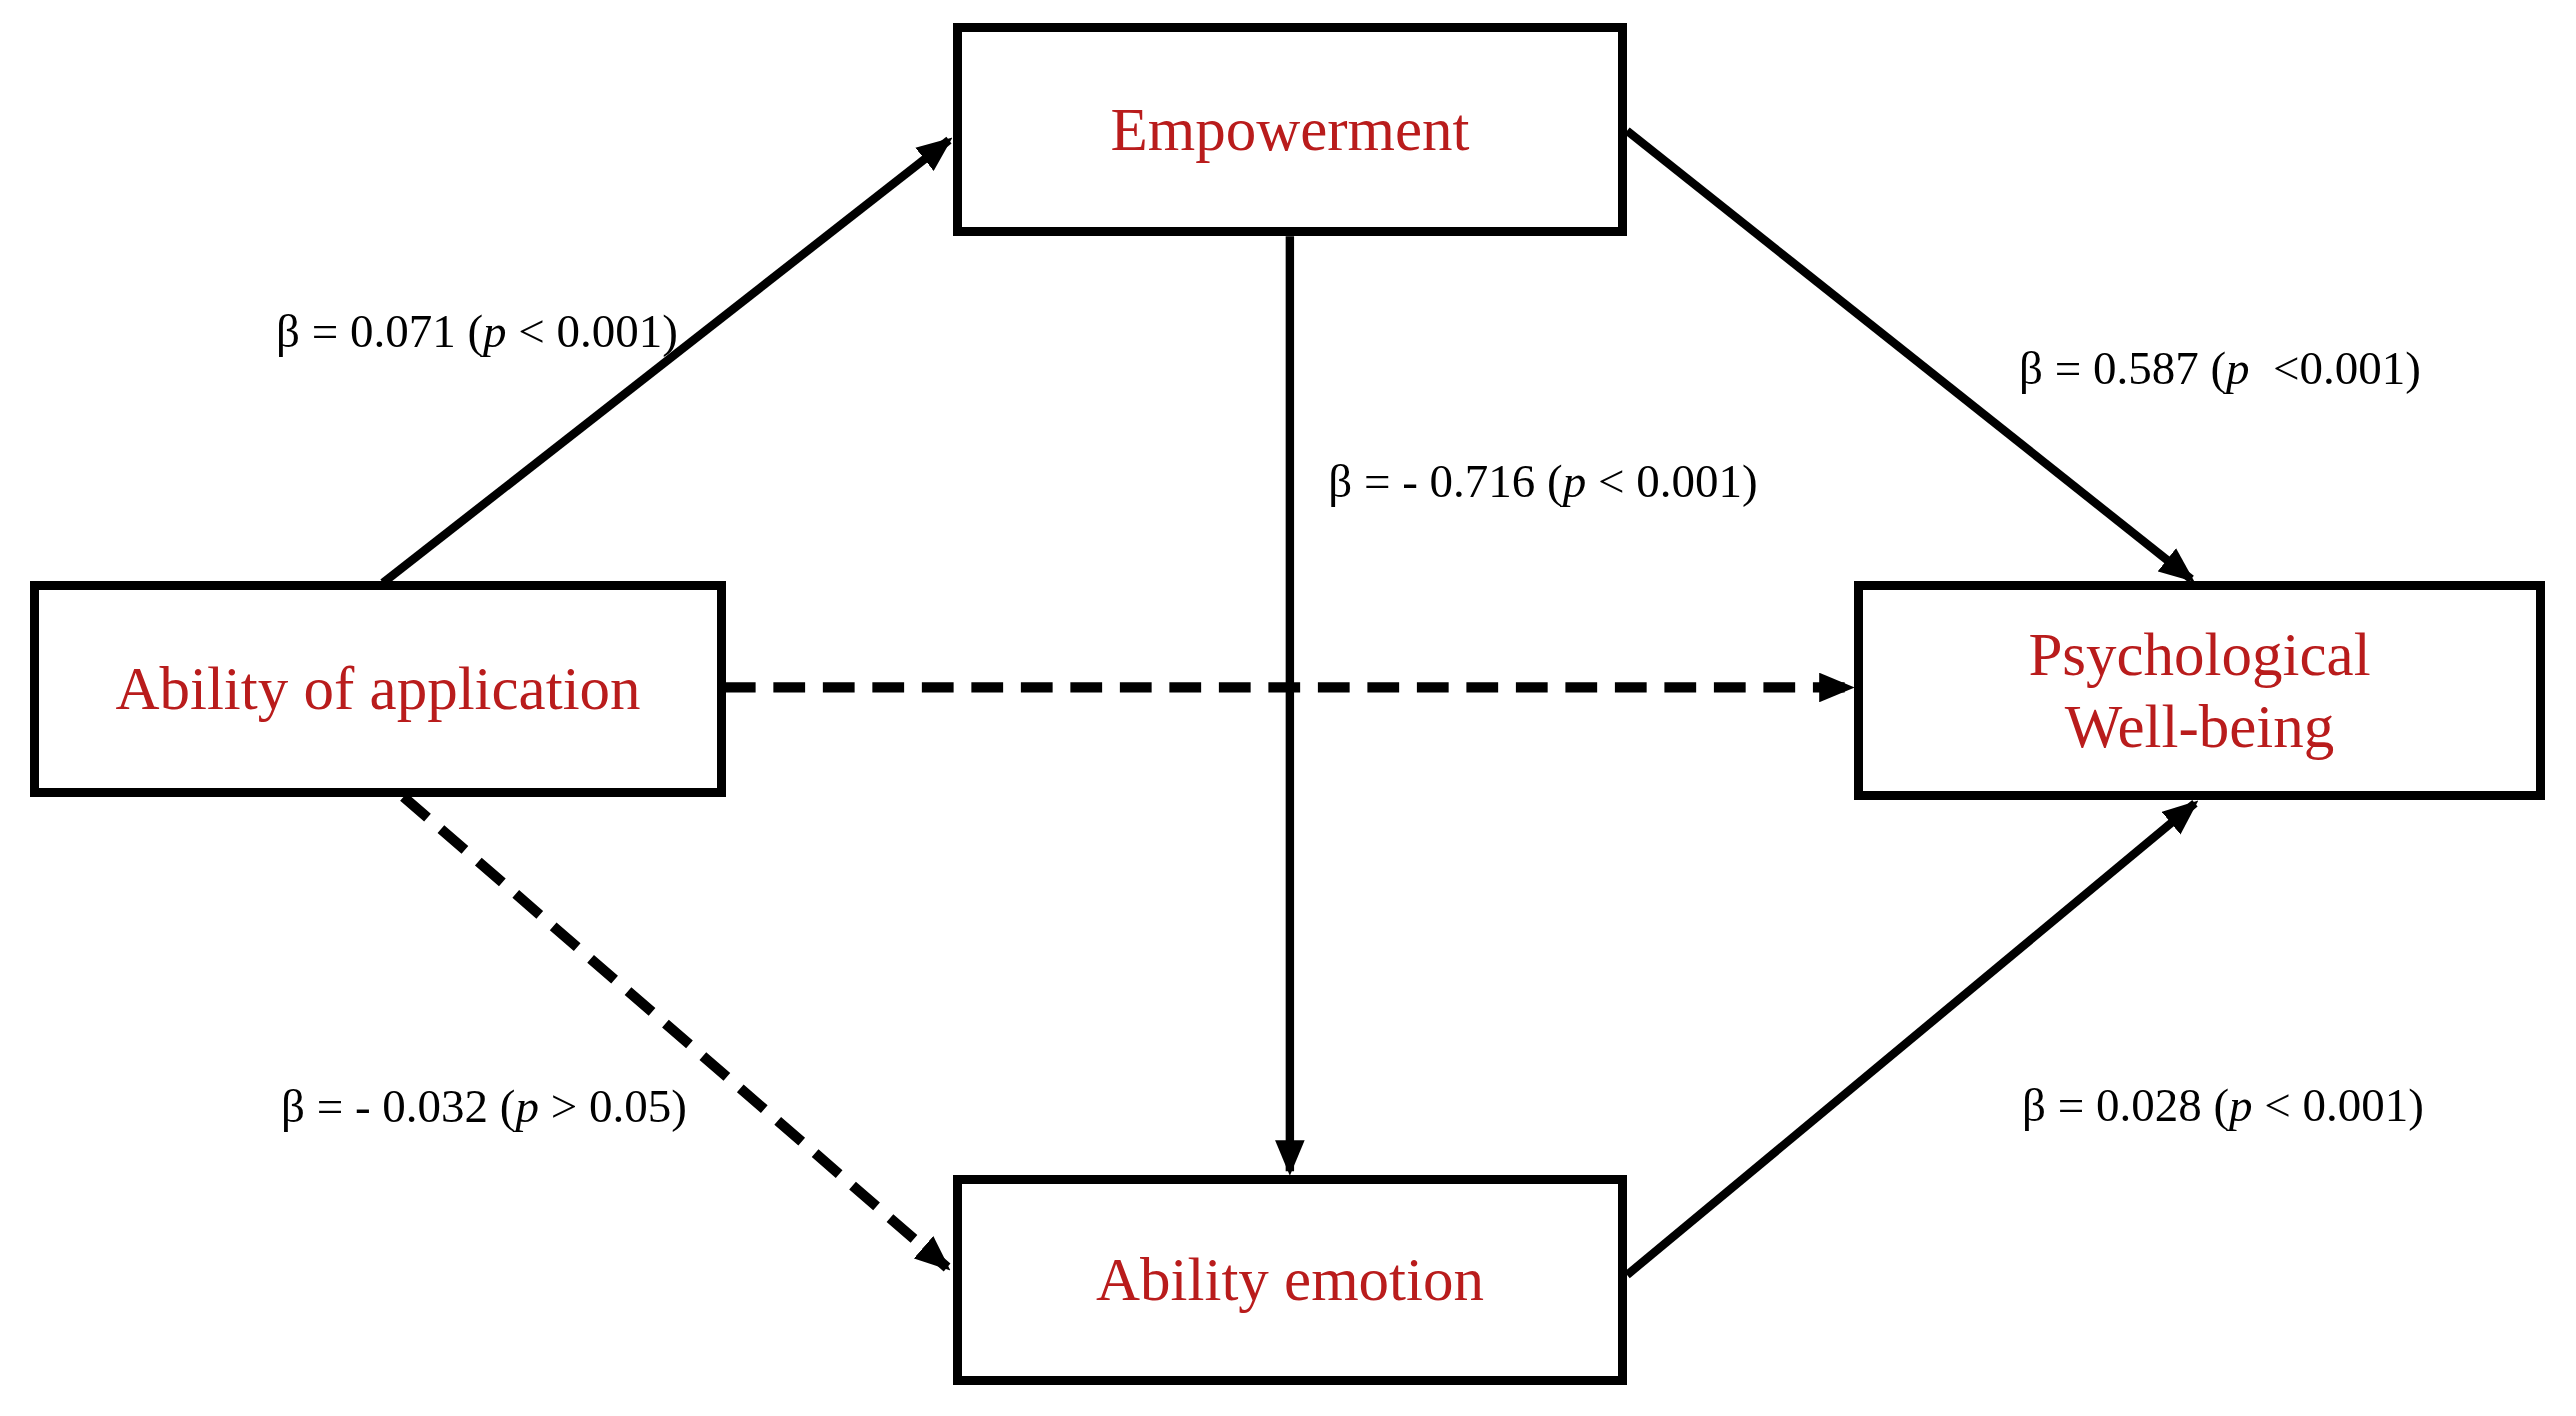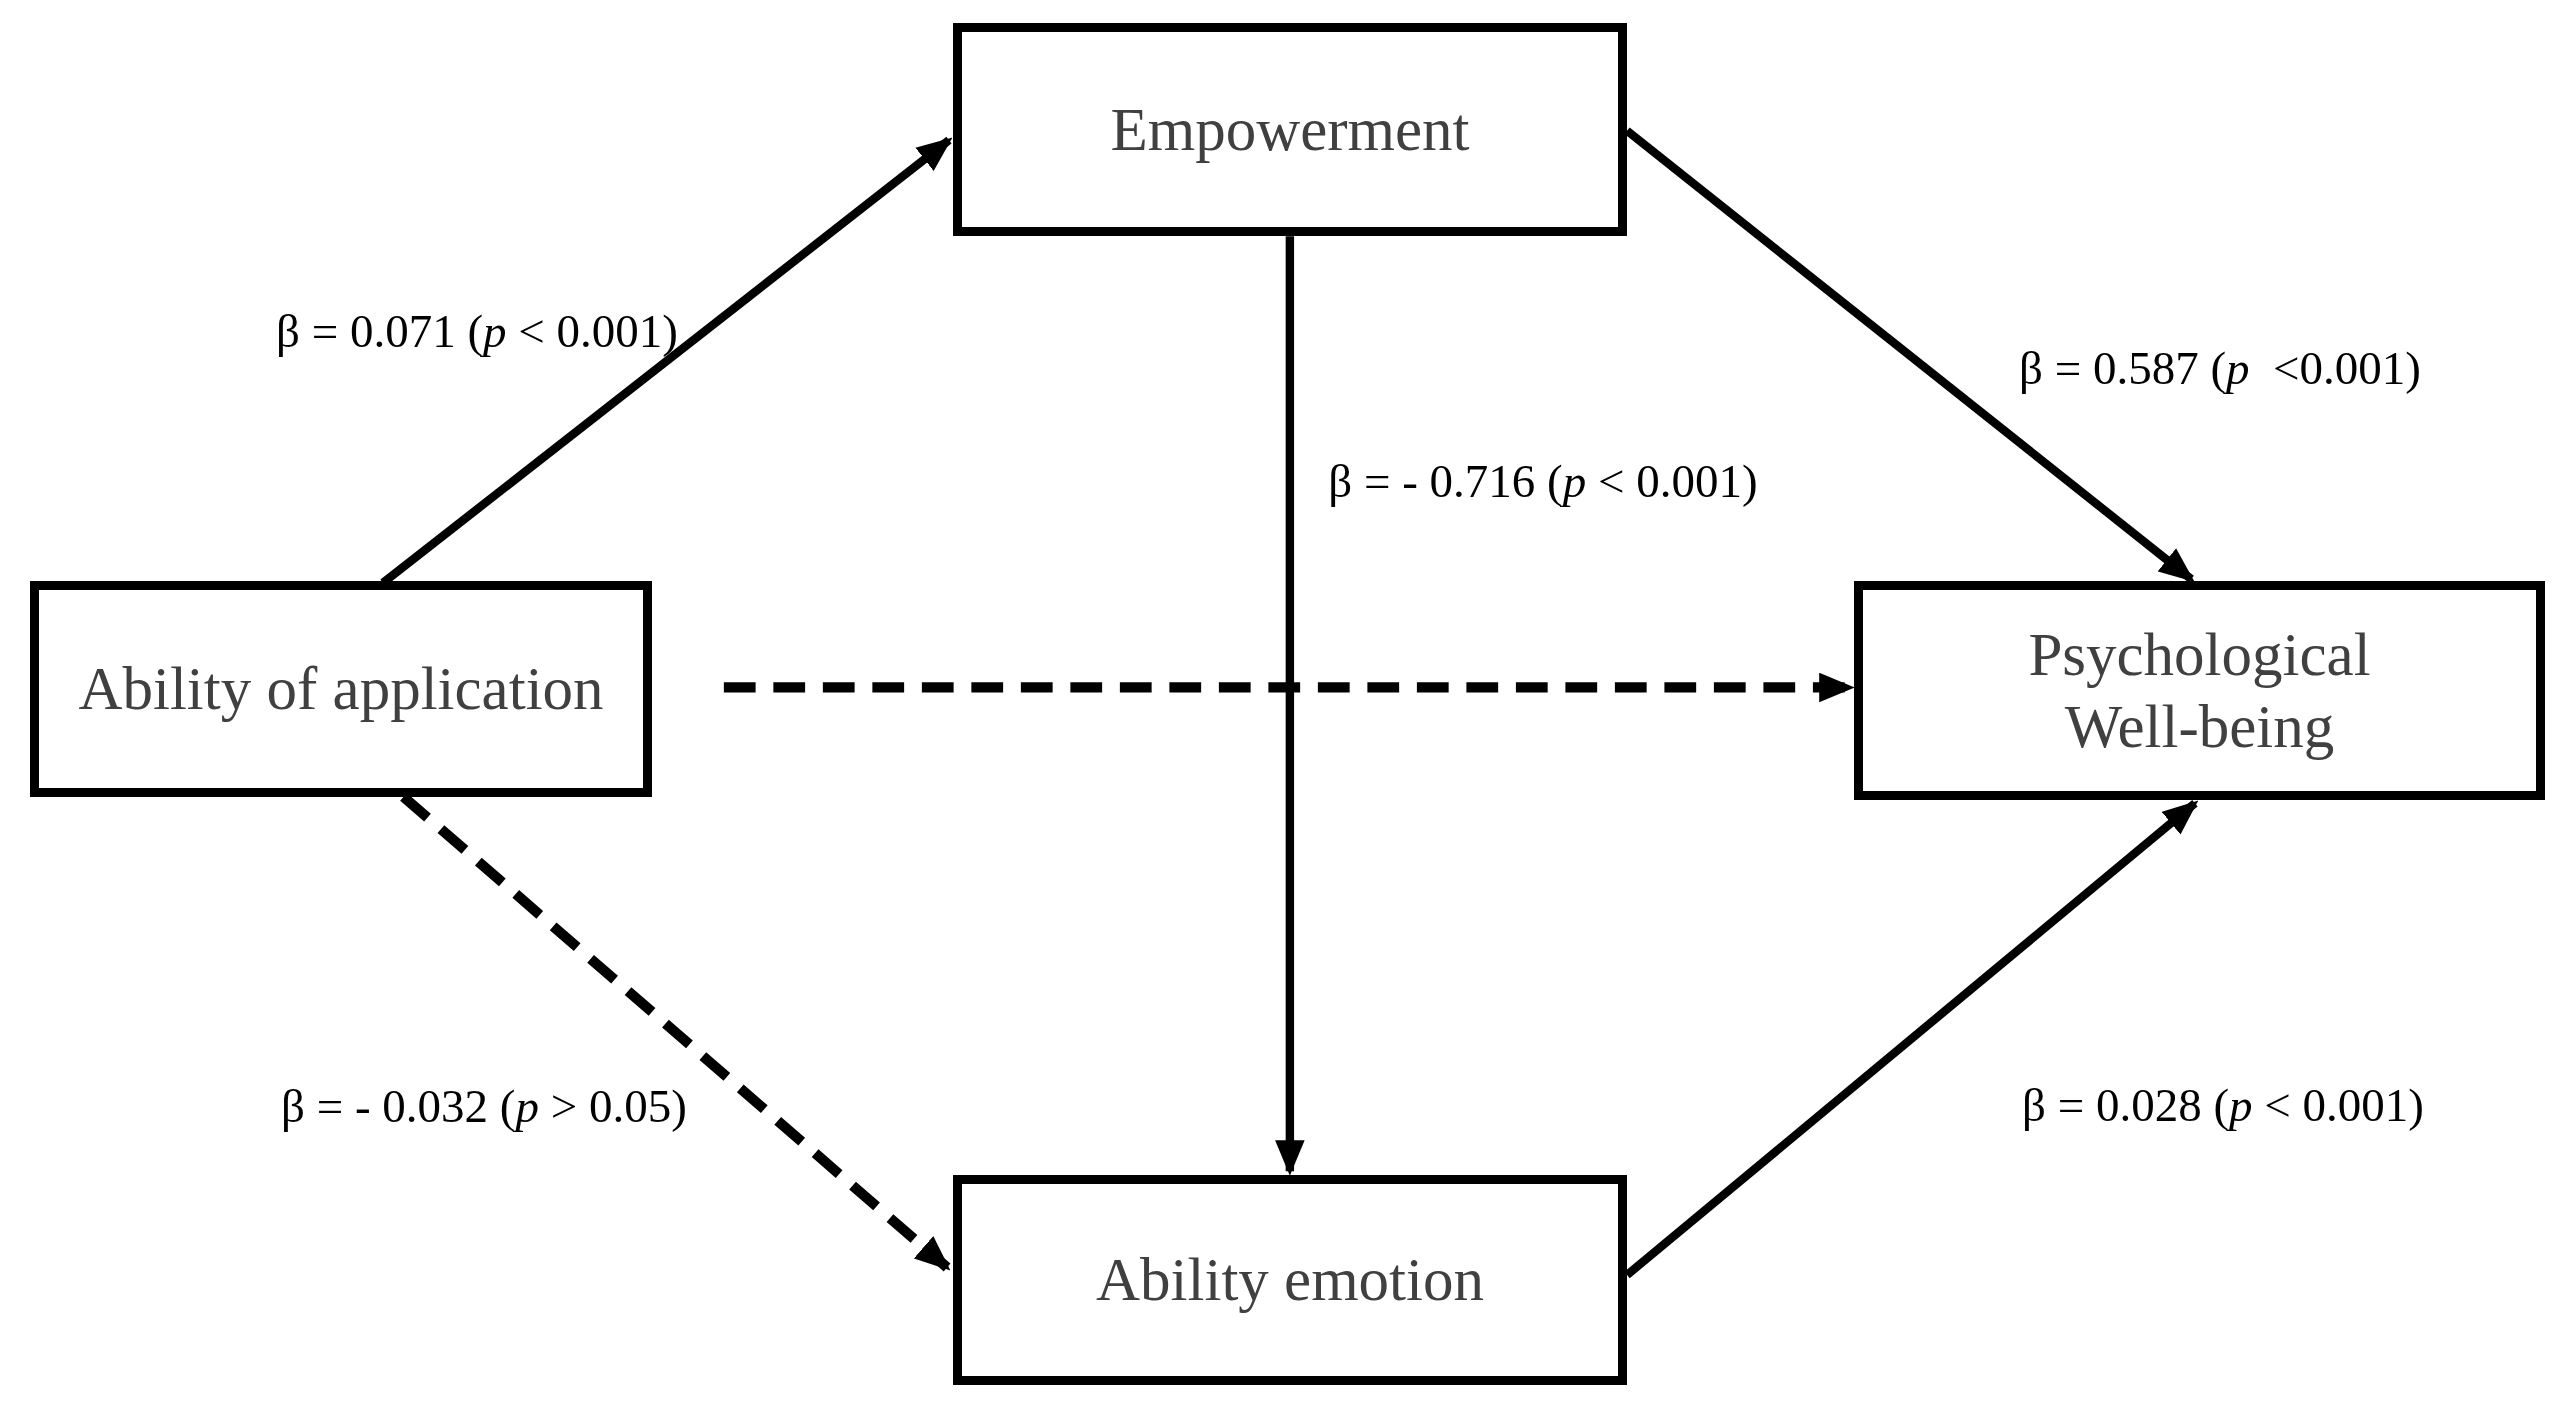--- a/index.html
+++ b/index.html
@@ -40,25 +40,25 @@
     box-sizing: border-box;
     background: #ffffff;
     border: 9.3px solid #000000;
     display: flex;
     flex-direction: column;
     align-items: center;
     justify-content: center;
     text-align: center;
     font-size: 61px;
     line-height: 1.18;
-    color: #404040;
+    color: #b91c1c;
   }
   .node-line { display: block; }
   .node-empowerment   { left: 953px; top: 23.4px;   width: 674px; height: 213px; }
-  .node-ability       { left: 30px;   top: 581px;  width: 622px; height: 216px; text-align: center; }
+  .node-ability       { left: 30px;   top: 581px;  width: 696px; height: 216px; text-align: center; }
   .node-psychological { left: 1854px; top: 581px;  width: 691px; height: 219px; }
   .node-positive      { left: 953px; top: 1175px; width: 674px; height: 210px; }
   .edge-label {
     position: absolute;
     transform: translate(-50%, -50%);
     white-space: pre;
     font-size: 47px;
     line-height: 1;
     color: #000000;
   }

